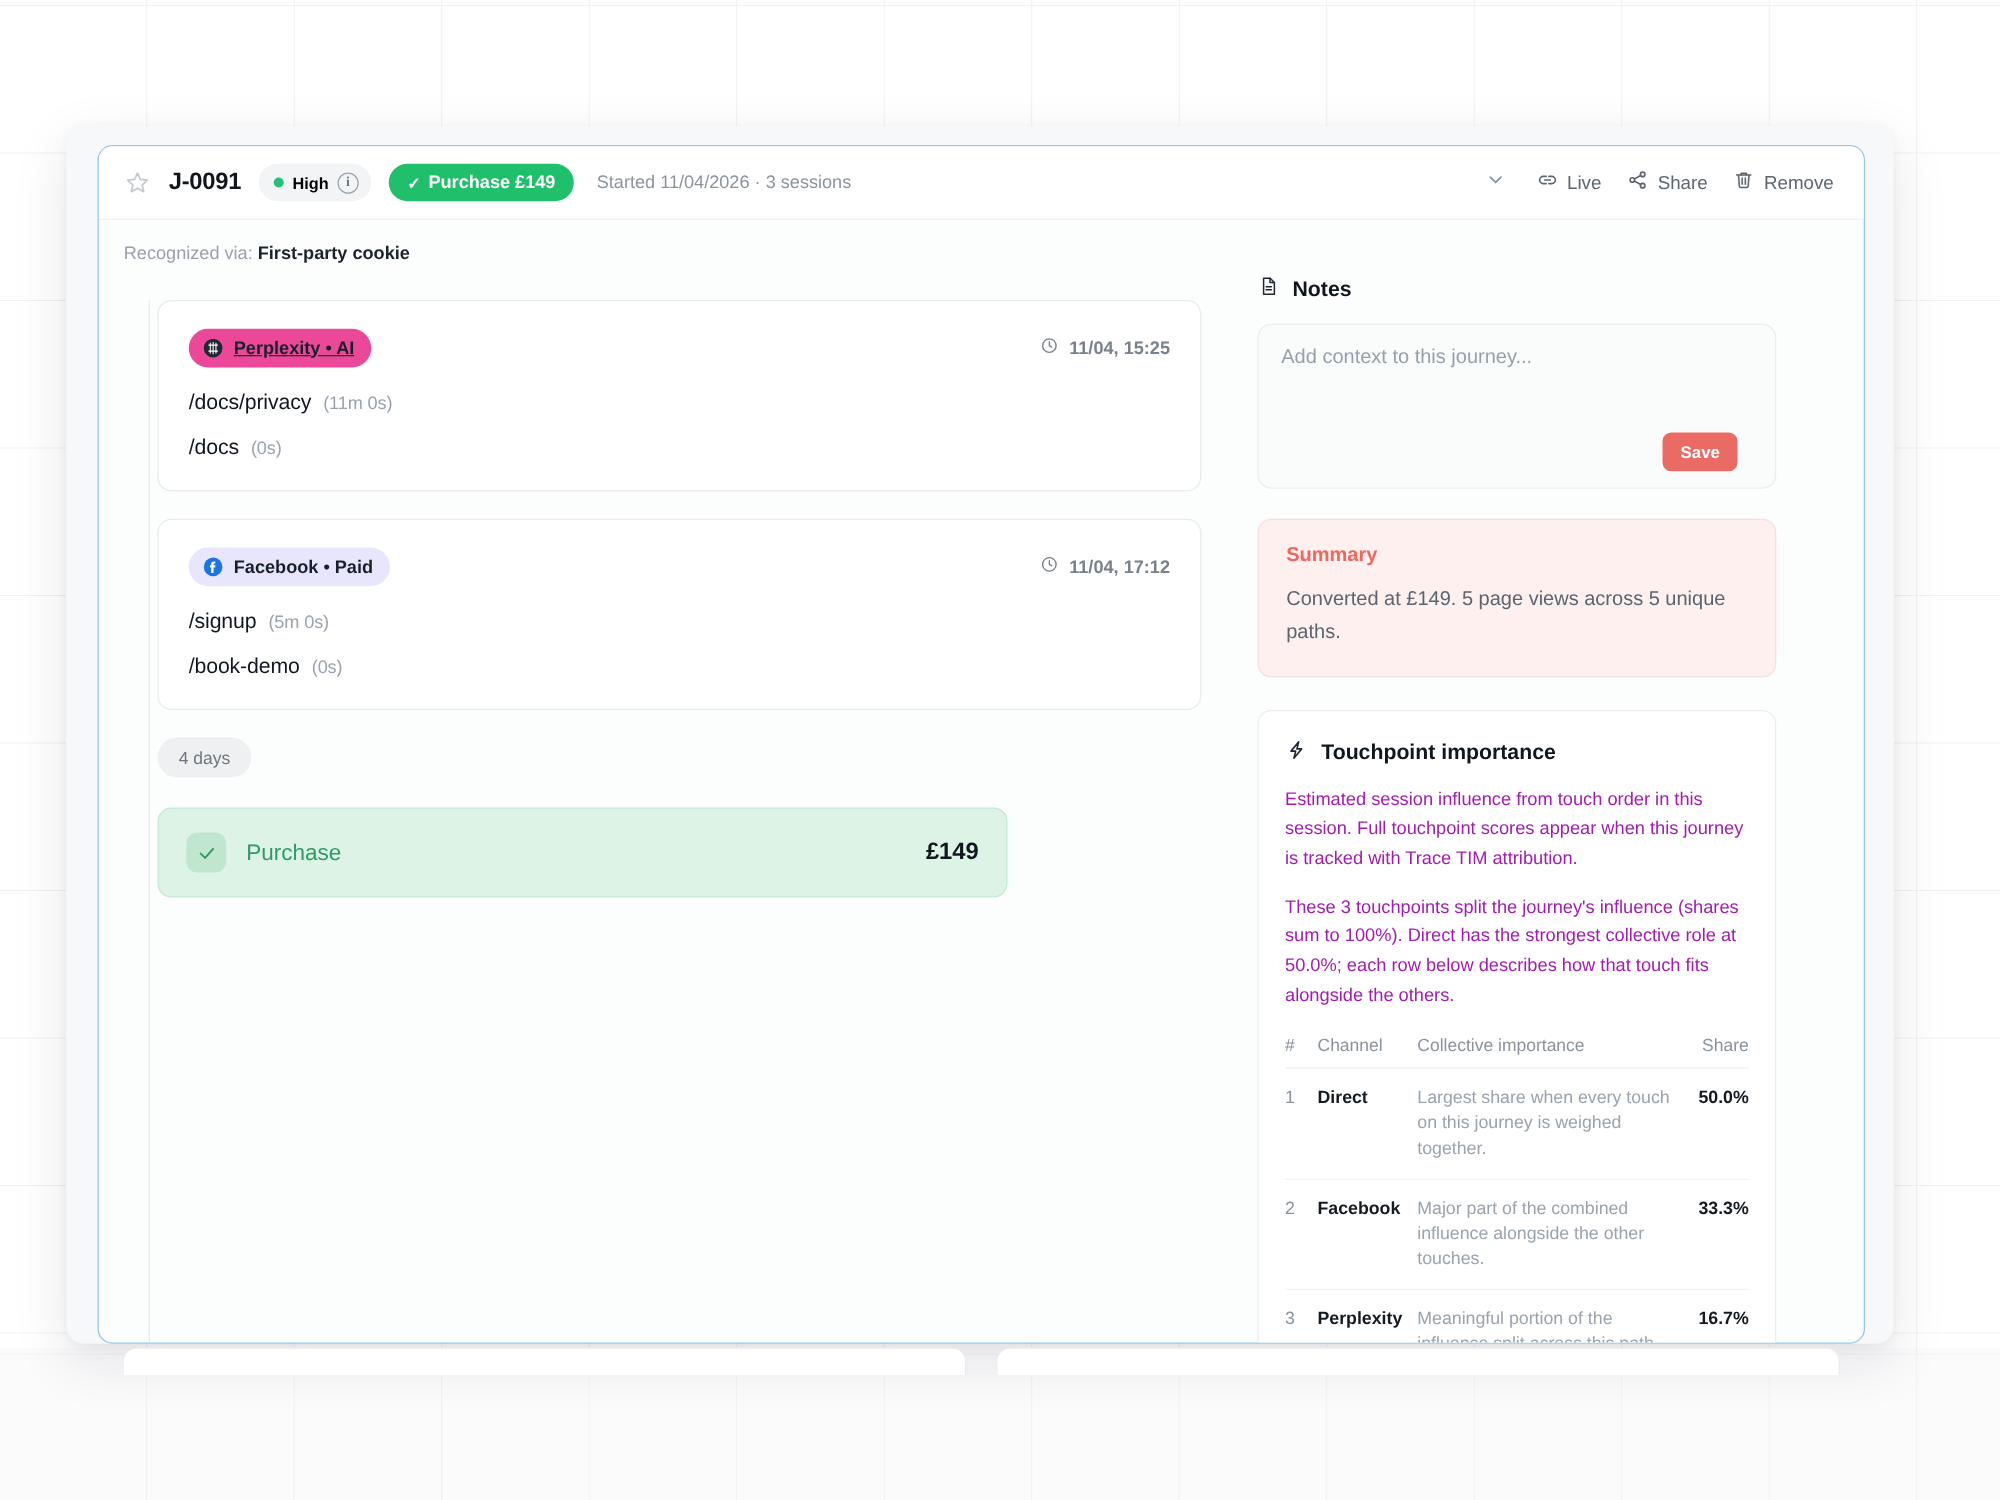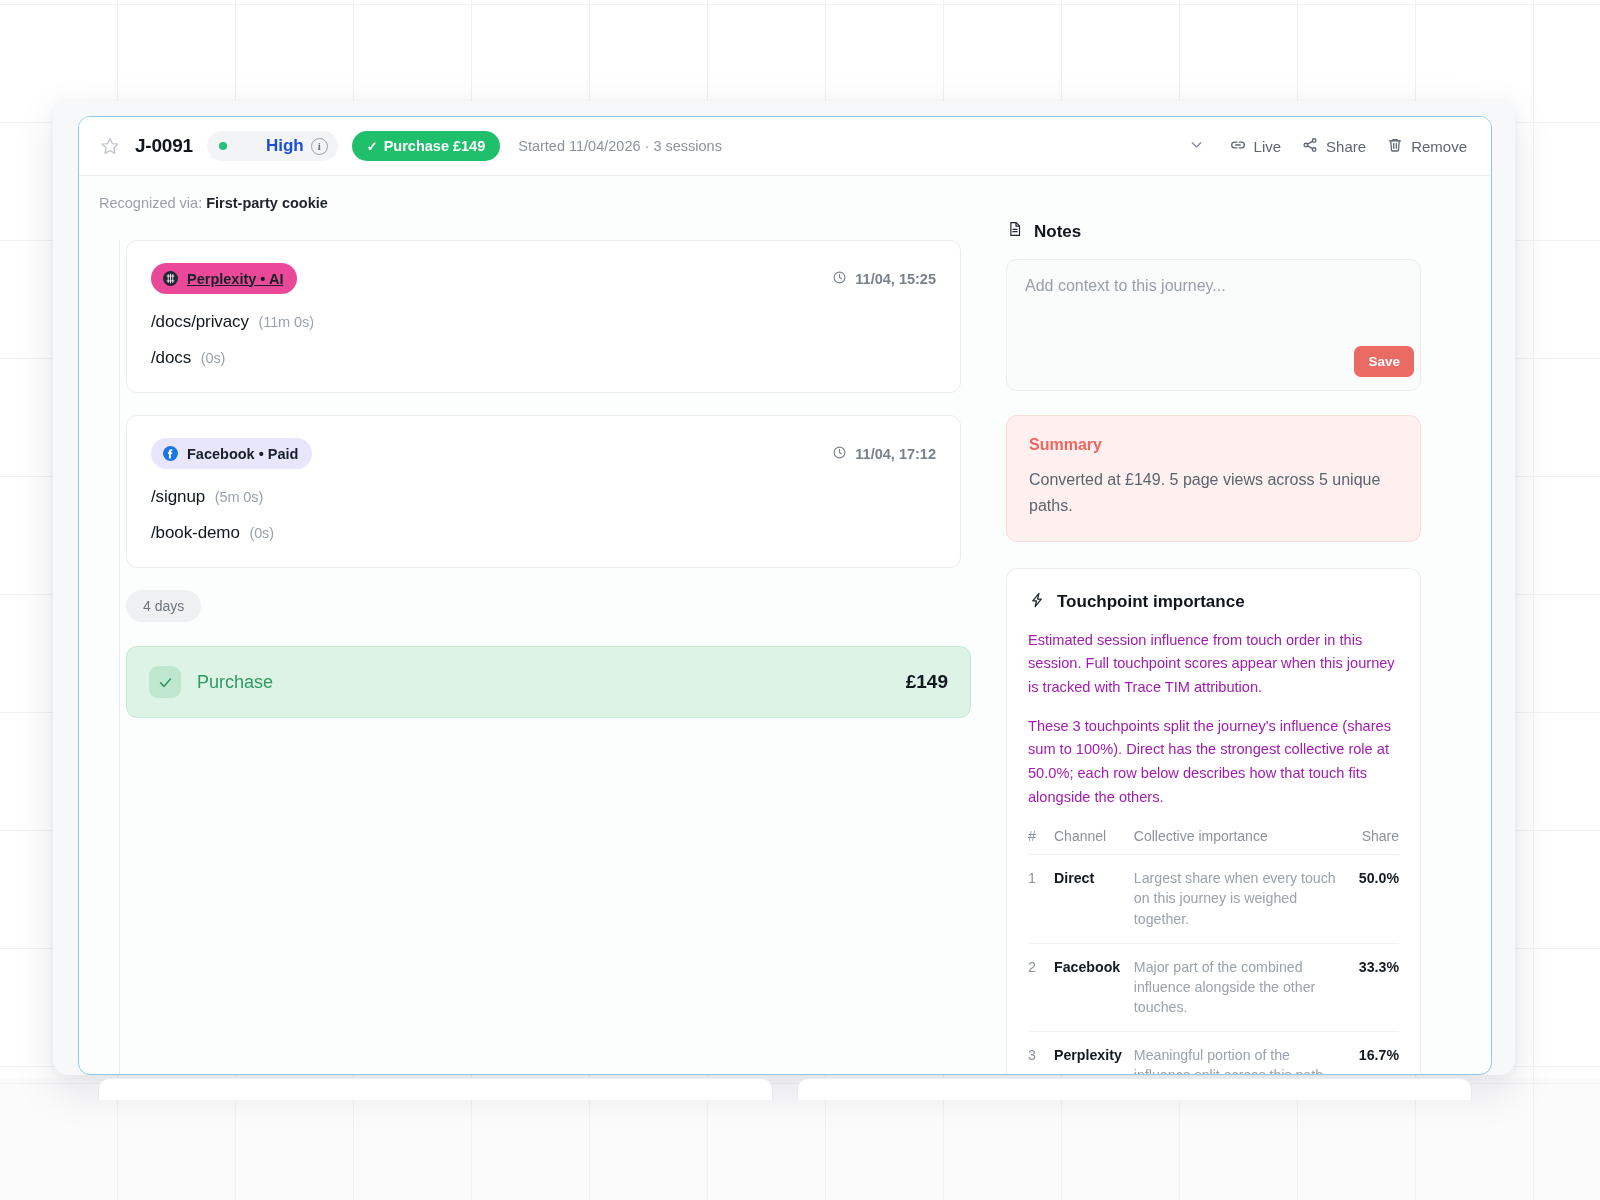--- a/index.html
+++ b/index.html
@@ -93,24 +93,23 @@
     background: #f2f4f5;
     border-radius: 999px;
     padding: 6px 10px 6px 12px;
     height: 30px;
   }
   .priority-dot {
     width: 8px; height: 8px; border-radius: 50%;
     background: #27c07a;
   }
   .priority-label {
-    font-size: 17px;
+    font-size: 13px;
     font-weight: 600;
-    color: #1d4ed8;
-    margin-left: 32px;
+    color: #000000;
   }
   .info-badge {
     width: 17px; height: 17px;
     border-radius: 50%;
     border: 1.4px solid #9aa2ac;
     color: #6b7480;
     font-size: 11px;
     font-weight: 700;
     display: flex; align-items: center; justify-content: center;
     font-family: "Liberation Serif", serif;
@@ -244,21 +243,21 @@
     color: #6d757f;
     font-size: 14px;
     border-radius: 999px;
     padding: 8px 17px;
     margin-bottom: 22px;
   }
 
   .conversion-card {
     position: relative;
     margin-left: 28px;
-    width: 845px;
+    width: 680px;
     background: #ddf3e6;
     border: 1px solid #c4e9d4;
     border-radius: 11px;
     padding: 19px 22px;
     display: flex;
     align-items: center;
     gap: 16px;
     margin-top: 2px;
   }
   .conv-check {
@@ -303,21 +302,21 @@
     height: 132px;
     padding: 17px 18px;
     position: relative;
   }
   .notes-placeholder {
     font-size: 16px;
     color: #97a0aa;
   }
   .save-btn {
     position: absolute;
-    right: 6px;
+    right: 30px;
     bottom: 13px;
     background: #ea6a64;
     color: #ffffff;
     border: none;
     border-radius: 7px;
     font-size: 13.5px;
     font-weight: 600;
     padding: 8px 14px;
     font-family: "Liberation Sans", sans-serif;
   }

